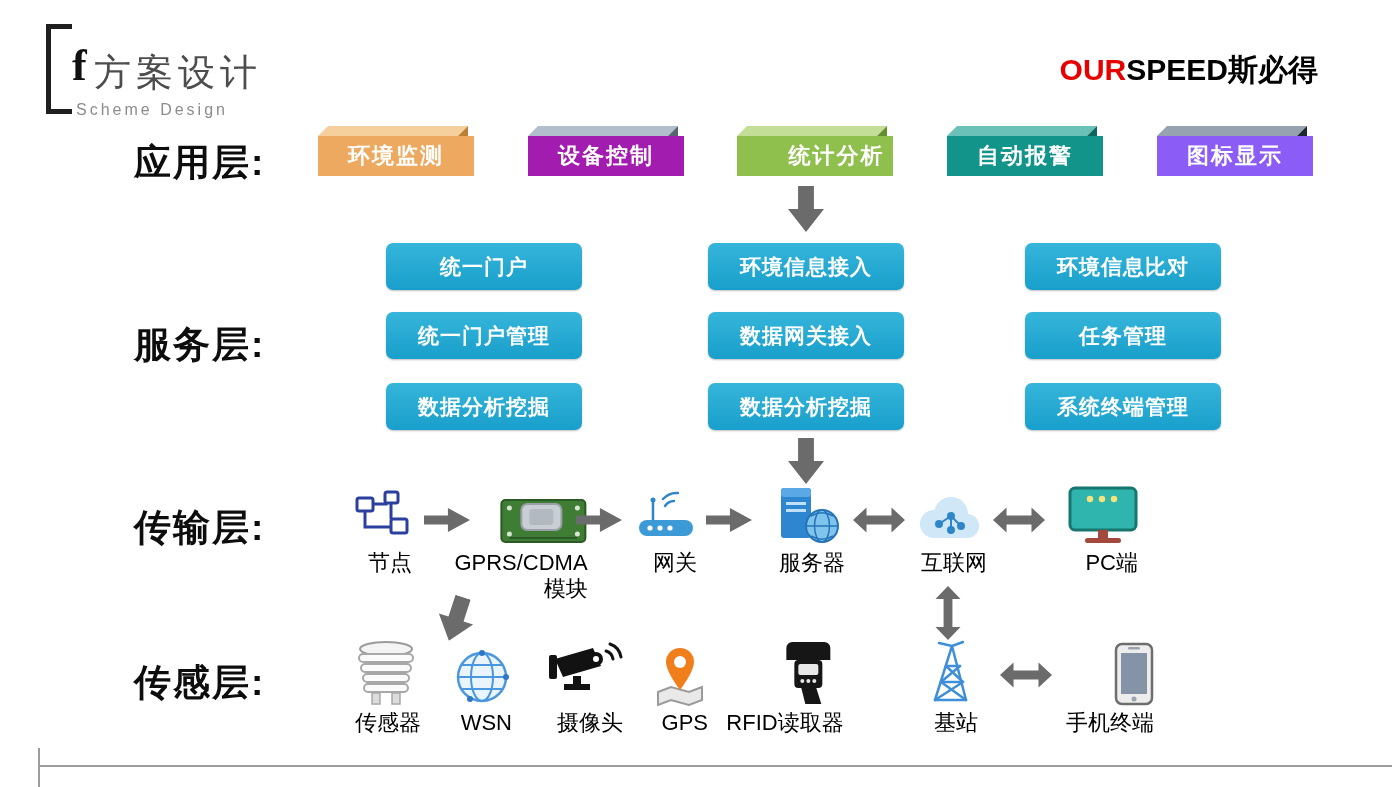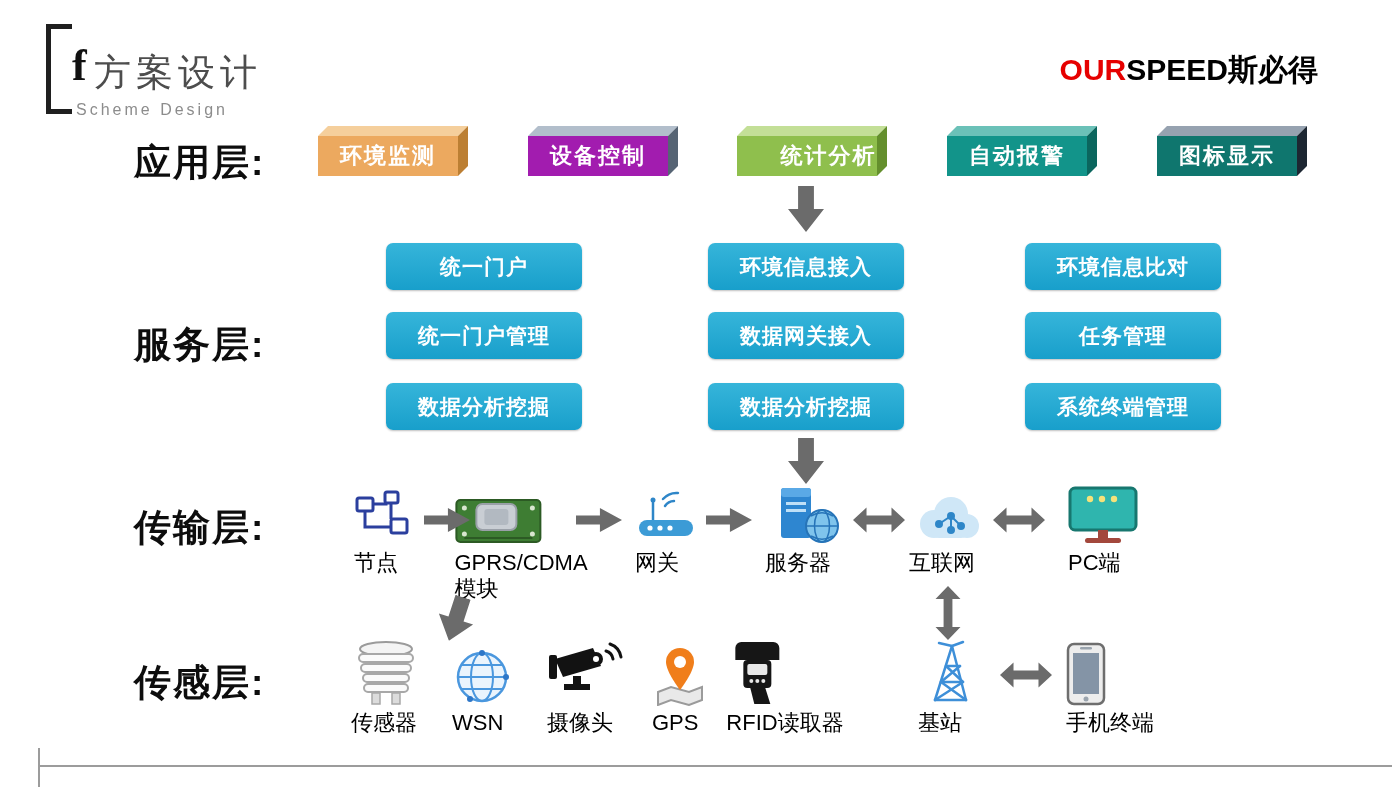--- a/index.html
+++ b/index.html
@@ -15,21 +15,21 @@
     font-size:37px; color:#4d4d4d; letter-spacing:5px; }
   .page-subtitle { position:absolute; left:76px; top:101px; font-size:16px; color:#8c8c8c; letter-spacing:3px; }
   .brand { position:absolute; right:74px; top:50px; font-size:30px; font-weight:bold; color:#000; white-space:nowrap; }
   .brand .red { color:#e60000; }
 
   
   .layer-label { position:absolute; left:134px; font-size:37px; font-weight:bold; color:#0d0d0d; letter-spacing:2px; }
 
   
   .box3d { position:absolute; top:136px; width:140px; height:40px; }
-  .box3d .front { position:absolute; left:0; top:0; width:140px; height:40px;
+  .box3d .front { position:absolute; left:0; top:0; width:156px; height:40px;
     display:flex; align-items:center; justify-content:center;
     color:#fff; font-size:22px; font-weight:bold; letter-spacing:2px; }
   .box3d .topface { position:absolute; left:0; top:-10px; width:150px; height:10px;
     clip-path:polygon(10px 0, 100% 0, calc(100% - 10px) 100%, 0 100%); }
   .box3d .sideface { position:absolute; left:140px; top:-10px; width:10px; height:50px;
     clip-path:polygon(0 10px, 100% 0, 100% 40px, 0 100%); }
 
   
   .svc-btn { position:absolute; width:196px; height:47px; border-radius:7px;
     background:linear-gradient(180deg, #36b5da 0%, #189fcb 100%);
@@ -38,21 +38,21 @@
     box-shadow:0 1px 2px rgba(0,0,0,0.25); }
 
   
   .arrow { position:absolute; background:#6b6b6b; }
   .arrow-down  { width:36px; height:46px; clip-path:polygon(28% 0, 72% 0, 72% 50%, 100% 50%, 50% 100%, 0 50%, 28% 50%); }
   .arrow-right { width:46px; height:26px; clip-path:polygon(0 33%, 52% 33%, 52% 4%, 100% 50%, 52% 96%, 52% 67%, 0 67%); }
   .arrow-dblh  { width:52px; height:26px; clip-path:polygon(0 50%, 26% 2%, 26% 33%, 74% 33%, 74% 2%, 100% 50%, 74% 98%, 74% 67%, 26% 67%, 26% 98%); }
   .arrow-dblv  { width:26px; height:54px; clip-path:polygon(50% 0, 98% 24%, 67% 24%, 67% 76%, 98% 76%, 50% 100%, 2% 76%, 33% 76%, 33% 24%, 2% 24%); }
 
   
-  .t-node, .s-node { position:absolute; display:flex; flex-direction:column; align-items:flex-start; transform:translateX(-50%); }
+  .t-node, .s-node { position:absolute; display:flex; flex-direction:column; align-items:flex-end; transform:translateX(-50%); }
   .t-node { top:482px; }
   .s-node { top:634px; }
   .icon-wrap { display:flex; align-items:flex-end; justify-content:center; }
   .t-node .icon-wrap { height:64px; }
   .s-node .icon-wrap { height:72px; }
   .node-label { font-size:22px; color:#000; margin-top:4px; white-space:nowrap; line-height:26px; text-align:center; }
 
   
   .bottom-rule { position:absolute; left:38px; top:765px; width:1354px; height:2px; background:#9c9c9c; }
   .left-tick { position:absolute; left:38px; top:748px; width:2px; height:39px; background:#9c9c9c; }
@@ -91,21 +91,21 @@
     <div class="front" style="background: rgb(143, 191, 77); padding-left: 43px;">统计分析</div>
   </div>
   <div class="box3d" style="left:947px">
     <div class="topface" style="background: rgb(107, 193, 184);"></div>
     <div class="sideface" style="background: rgb(11, 102, 94);"></div>
     <div class="front" style="background: rgb(18, 148, 138);">自动报警</div>
   </div>
   <div class="box3d" style="left:1157px">
     <div class="topface" style="background: rgb(150, 162, 176);"></div>
     <div class="sideface" style="background: rgb(29, 39, 50);"></div>
-    <div class="front" style="background: #0f766e;">图标显示</div>
+    <div class="front" style="background: #8b5cf6;">图标显示</div>
   </div>
 
   <div class="arrow arrow-down" style="left:788px; top:186px"></div>
 
   <div class="svc-btn" style="left:386px;  top:243px">统一门户</div>
   <div class="svc-btn" style="left:386px;  top:312px">统一门户管理</div>
   <div class="svc-btn" style="left:386px;  top:383px">数据分析挖掘</div>
   <div class="svc-btn" style="left:708px;  top:243px">环境信息接入</div>
   <div class="svc-btn" style="left:708px;  top:312px">数据网关接入</div>
   <div class="svc-btn" style="left:708px;  top:383px">数据分析挖掘</div>

